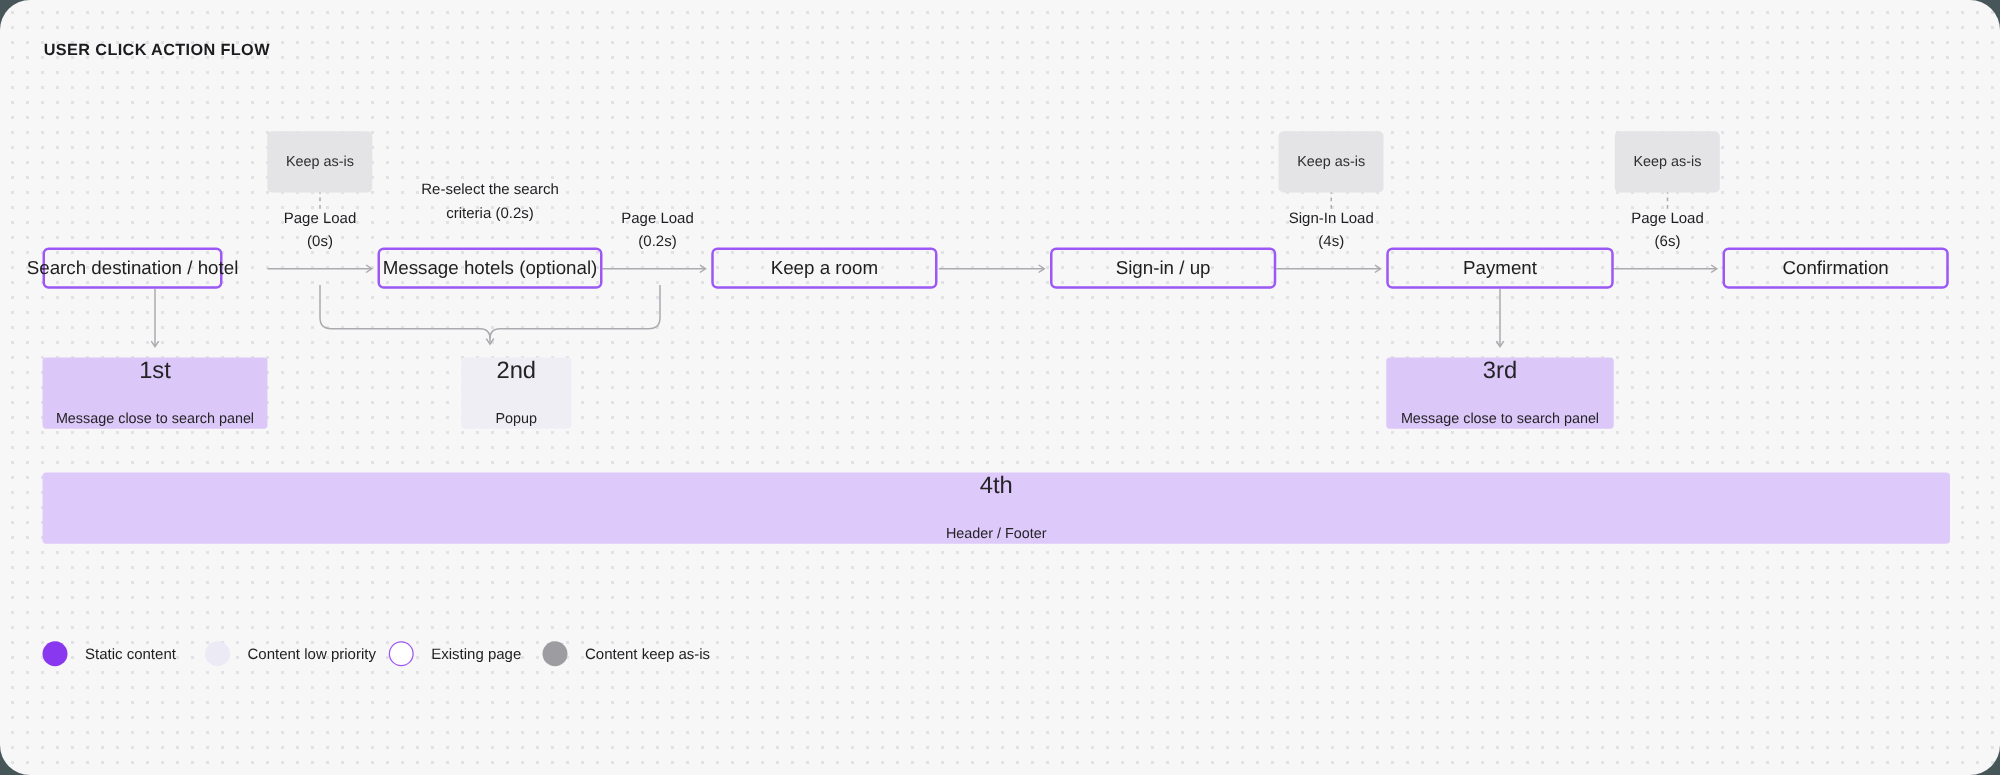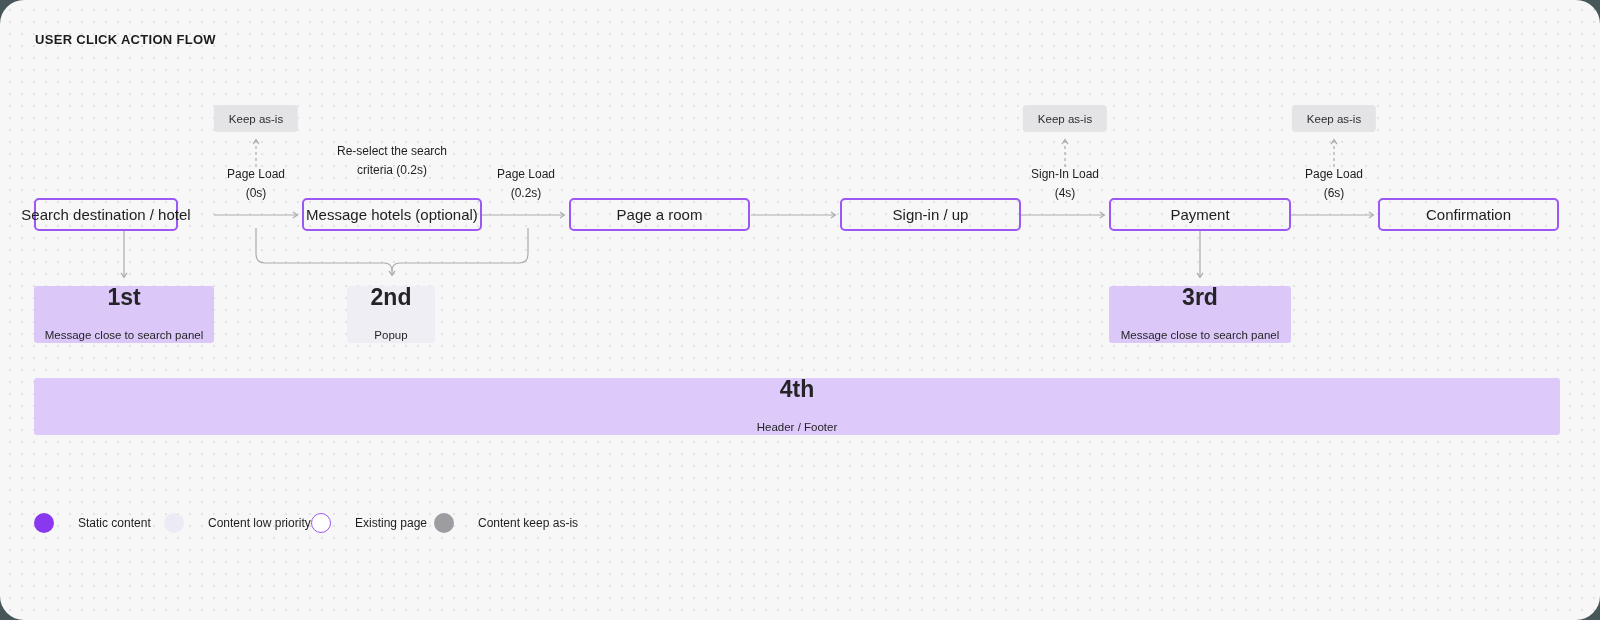--- a/index.html
+++ b/index.html
@@ -21,21 +21,21 @@
   }
   .wires{position:absolute;inset:0;pointer-events:none;}
   .title{
     position:absolute;left:35px;top:32px;
     font-size:13px;font-weight:700;letter-spacing:.3px;color:#1C1C1E;
   }
   .keep-badge{
     position:absolute;top:105px;height:25px;
     transform:translateX(-50%);
     display:flex;align-items:center;justify-content:center;
-    padding:1px 15px;border-radius:4px;
+    padding:12px 15px;border-radius:4px;
     background:#E4E3E5;
     font-size:11.5px;font-weight:500;color:#2E2E30;white-space:nowrap;
   }
   .edge-label{
     position:absolute;transform:translateX(-50%);
     text-align:center;font-size:12px;line-height:19px;font-weight:500;
     color:#1E1E20;white-space:nowrap;
   }
   .node{
     position:absolute;top:198px;height:33px;box-sizing:border-box;
@@ -43,28 +43,28 @@
     display:flex;align-items:center;justify-content:center;
     font-size:15px;color:#1E1E1F;white-space:nowrap;
     background:transparent;
   }
   .block{
     position:absolute;height:57px;box-sizing:border-box;
     border-radius:3px;
     display:flex;flex-direction:column;align-items:center;justify-content:center;
     text-align:center;color:#242426;
   }
-  .block .rank{font-size:23px;font-weight:700;line-height:22px;}
+  .block .rank{font-size:19px;font-weight:400;line-height:22px;}
   .block .note{font-size:11.5px;line-height:15px;margin-top:20px;}
   .block.static{background:#DCC7F9;}
   .block.low{background:#F0EEF5;}
   .block.wide{background:#DEC9FB;}
   .legend-item{
     position:absolute;top:513px;height:20px;
-    display:flex;align-items:center;gap:24px;white-space:nowrap;
+    display:flex;align-items:center;gap:14px;white-space:nowrap;
   }
   .legend-item .lbl{font-size:12px;font-weight:500;color:#1E1E20;}
   .dot{width:20px;height:20px;border-radius:50%;box-sizing:border-box;flex:0 0 auto;}
   .dot.purple-filled{background:#8A38F0;}
   .dot.lavender-filled{background:#ECEAF4;}
   .dot.purple-outline{background:#FFFFFF;border:1.5px solid #9C57F5;}
   .dot.gray-filled{background:#9D9DA1;}
 </style>
 </head>
 <body>
@@ -122,37 +122,37 @@
     <div>(6s)</div>
   </div>
 
   <div class="node" style="left:34px;width:144px">
     <span>Search destination / hotel</span>
   </div>
   <div class="node" style="left:302px;width:180px">
     <span>Message hotels (optional)</span>
   </div>
   <div class="node" style="left:569px;width:181px">
-    <span>Page a room</span>
+    <span>Keep a room</span>
   </div>
   <div class="node" style="left:840px;width:181px">
     <span>Sign-in / up</span>
   </div>
   <div class="node" style="left:1109px;width:182px">
     <span>Payment</span>
   </div>
   <div class="node" style="left:1378px;width:181px">
     <span>Confirmation</span>
   </div>
 
   <div class="block static" style="left:34px;top:286px;width:180px">
     <div class="rank">1st</div>
     <div class="note">Message close to search panel</div>
   </div>
-  <div class="block low" style="left:347px;top:286px;width:88px">
+  <div class="block low" style="left:369px;top:286px;width:88px">
     <div class="rank">2nd</div>
     <div class="note">Popup</div>
   </div>
   <div class="block static" style="left:1109px;top:286px;width:182px">
     <div class="rank">3rd</div>
     <div class="note">Message close to search panel</div>
   </div>
   <div class="block wide" style="left:34px;top:378px;width:1526px">
     <div class="rank">4th</div>
     <div class="note">Header / Footer</div>

